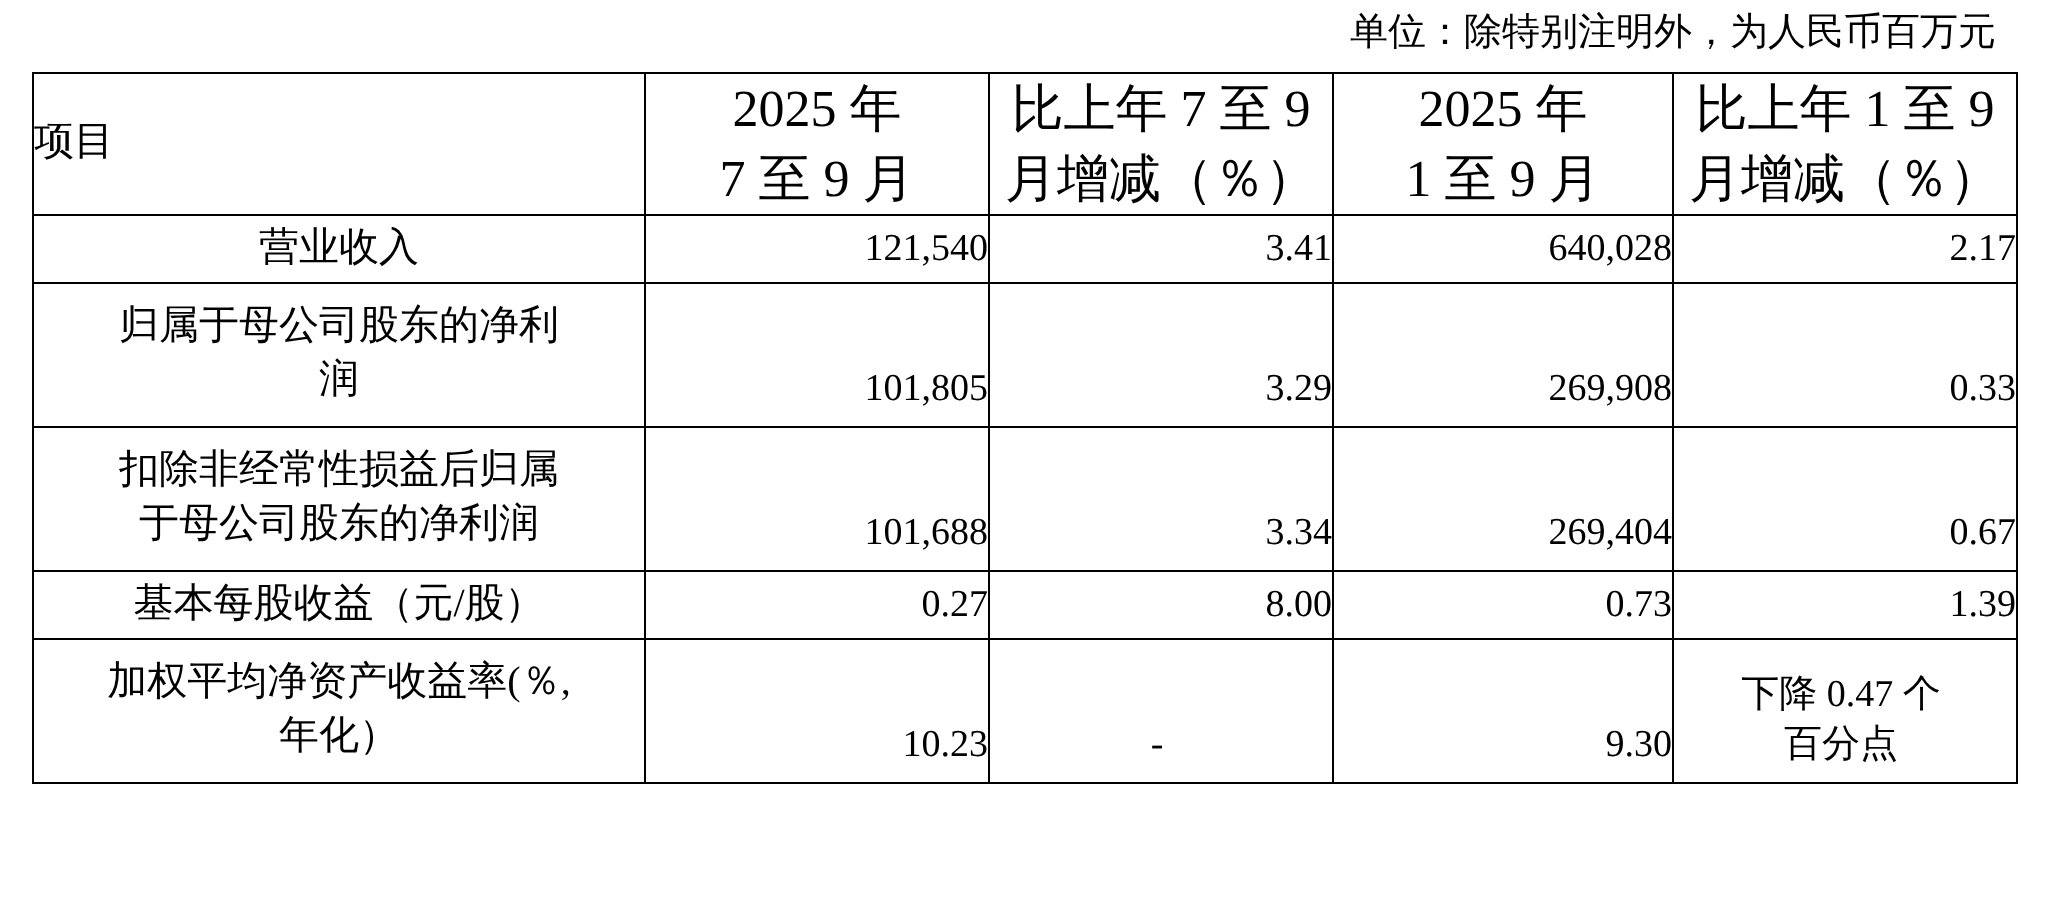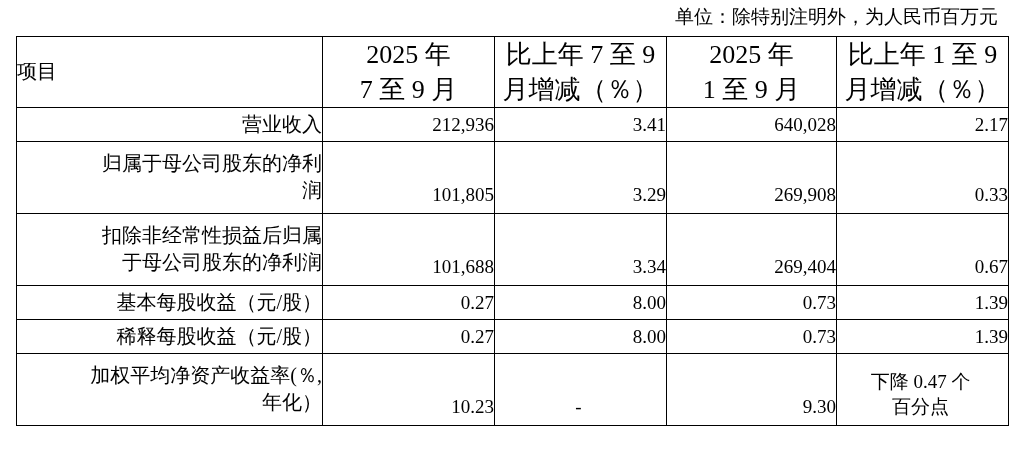--- a/index.html
+++ b/index.html
@@ -55,21 +55,21 @@
     padding: 6px 6px;
     white-space: pre-line;
   }
   .head-item {
     text-align: left;
     font-weight: normal;
     font-size: 20px;
     padding-left: 10px;
   }
   .label-cell {
-    text-align: right;
+    text-align: center;
     font-size: 20px;
     line-height: 1.35;
     padding: 4px 4px 4px 10px;
     white-space: pre-line;
   }
   .num-cell {
     text-align: right;
     font-size: 19px;
     line-height: 1.35;
     padding: 4px 12px 4px 4px;
@@ -112,21 +112,21 @@
 月增减（％）</th>
         <th class="head-cell">2025 年
 1 至 9 月</th>
         <th class="head-cell">比上年 1 至 9
 月增减（％）</th>
       </tr>
     </thead>
     <tbody>
       <tr class="r-norm">
         <td class="label-cell">营业收入</td>
-        <td class="num-cell">212,936</td>
+        <td class="num-cell">121,540</td>
         <td class="num-cell">3.41</td>
         <td class="num-cell">640,028</td>
         <td class="num-cell">2.17</td>
       </tr>
       <tr class="r-tall">
         <td class="label-cell">归属于母公司股东的净利
 润</td>
         <td class="num-cell bottom">101,805</td>
         <td class="num-cell bottom">3.29</td>
         <td class="num-cell bottom">269,908</td>
@@ -140,27 +140,20 @@
         <td class="num-cell bottom">269,404</td>
         <td class="num-cell bottom">0.67</td>
       </tr>
       <tr class="r-norm">
         <td class="label-cell">基本每股收益（元/股）</td>
         <td class="num-cell">0.27</td>
         <td class="num-cell">8.00</td>
         <td class="num-cell">0.73</td>
         <td class="num-cell">1.39</td>
       </tr>
-      <tr class="r-norm">
-        <td class="label-cell">稀释每股收益（元/股）</td>
-        <td class="num-cell">0.27</td>
-        <td class="num-cell">8.00</td>
-        <td class="num-cell">0.73</td>
-        <td class="num-cell">1.39</td>
-      </tr>
       <tr class="r-tall">
         <td class="label-cell">加权平均净资产收益率(％,
 年化）</td>
         <td class="num-cell bottom">10.23</td>
         <td class="num-cell bottom center-text">-</td>
         <td class="num-cell bottom">9.30</td>
         <td class="num-cell bottom center-text">下降 0.47 个
 百分点</td>
       </tr>
     </tbody>

